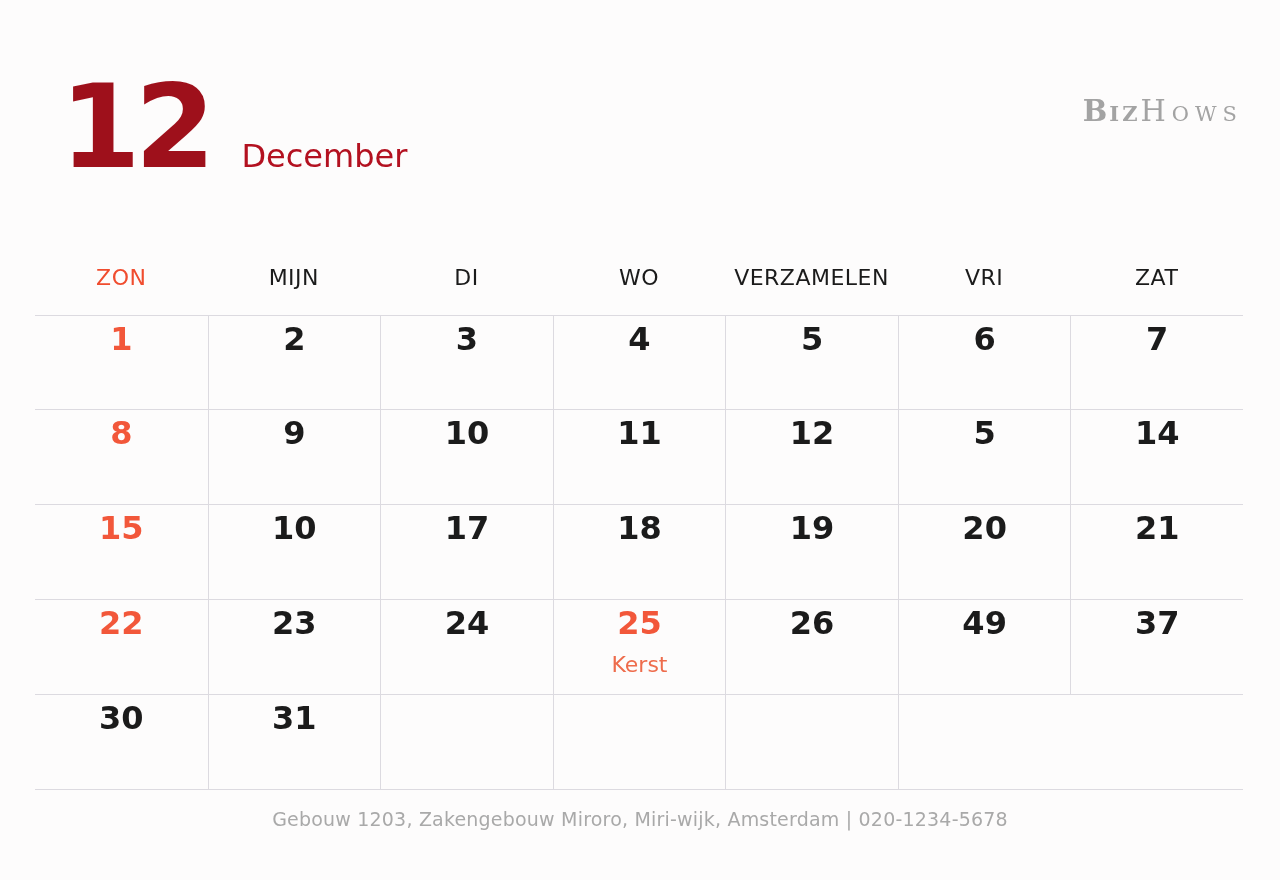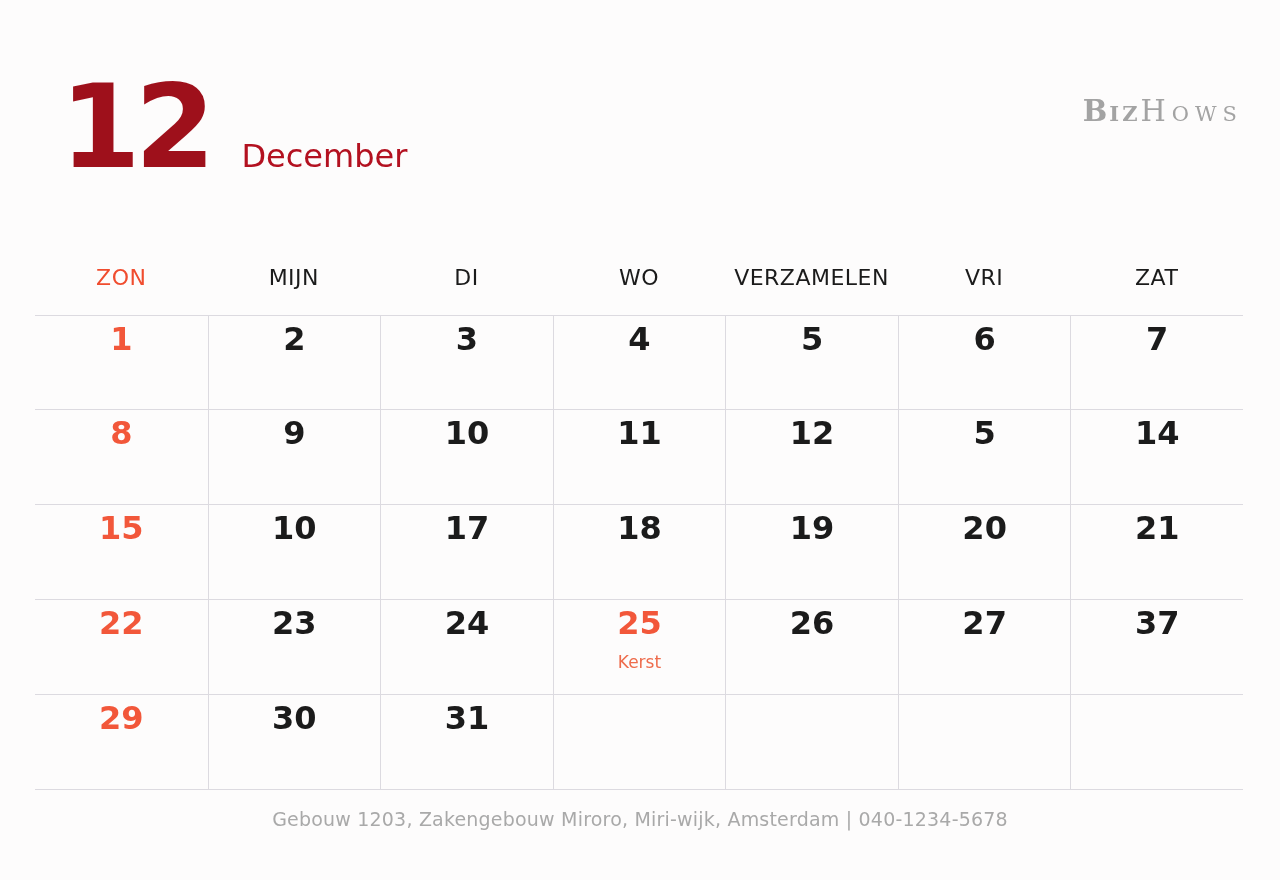--- a/index.html
+++ b/index.html
@@ -67,21 +67,21 @@
     text-align:center;padding-top:6px;
     border-left:1px solid var(--grid-line);
   }
   .cell:first-child{border-left:none;}
   .daynum{
     font-size:32px;font-weight:700;color:var(--text-dark);
     line-height:1.1;
   }
   .cell.accent .daynum{color:var(--date-orange);}
   .note{
-    margin-top:11px;font-size:17px;font-weight:500;
+    margin-top:11px;font-size:22px;font-weight:500;
     color:var(--holiday-note);
   }
   
   .footer{
     position:absolute;left:0;top:808px;width:100%;
     text-align:center;font-size:19px;color:var(--footer-gray);
     letter-spacing:0.2px;
   }
 </style>
 </head>
@@ -189,41 +189,38 @@
             <div class="daynum">24</div>
           </div>
           <div class="cell accent">
             <div class="daynum">25</div>
             <div class="note">Kerst</div>
           </div>
           <div class="cell">
             <div class="daynum">26</div>
           </div>
           <div class="cell">
-            <div class="daynum">27</div>
+            <div class="daynum">49</div>
           </div>
           <div class="cell">
             <div class="daynum">37</div>
           </div>
         </div>
         <div class="week">
-          <div class="cell accent">
-            <div class="daynum">29</div>
-          </div>
           <div class="cell">
             <div class="daynum">30</div>
           </div>
           <div class="cell">
             <div class="daynum">31</div>
           </div>
           <div class="cell"></div>
           <div class="cell"></div>
           <div class="cell"></div>
           <div class="cell"></div>
         </div>
       </div>
   </div>
 
   <div class="footer">
-    <span>Gebouw 1203, Zakengebouw Miroro, Miri-wijk, Amsterdam | 040-1234-5678</span>
+    <span>Gebouw 1203, Zakengebouw Miroro, Miri-wijk, Amsterdam | 020-1234-5678</span>
   </div>
 
 </div>
 
 </body></html>

